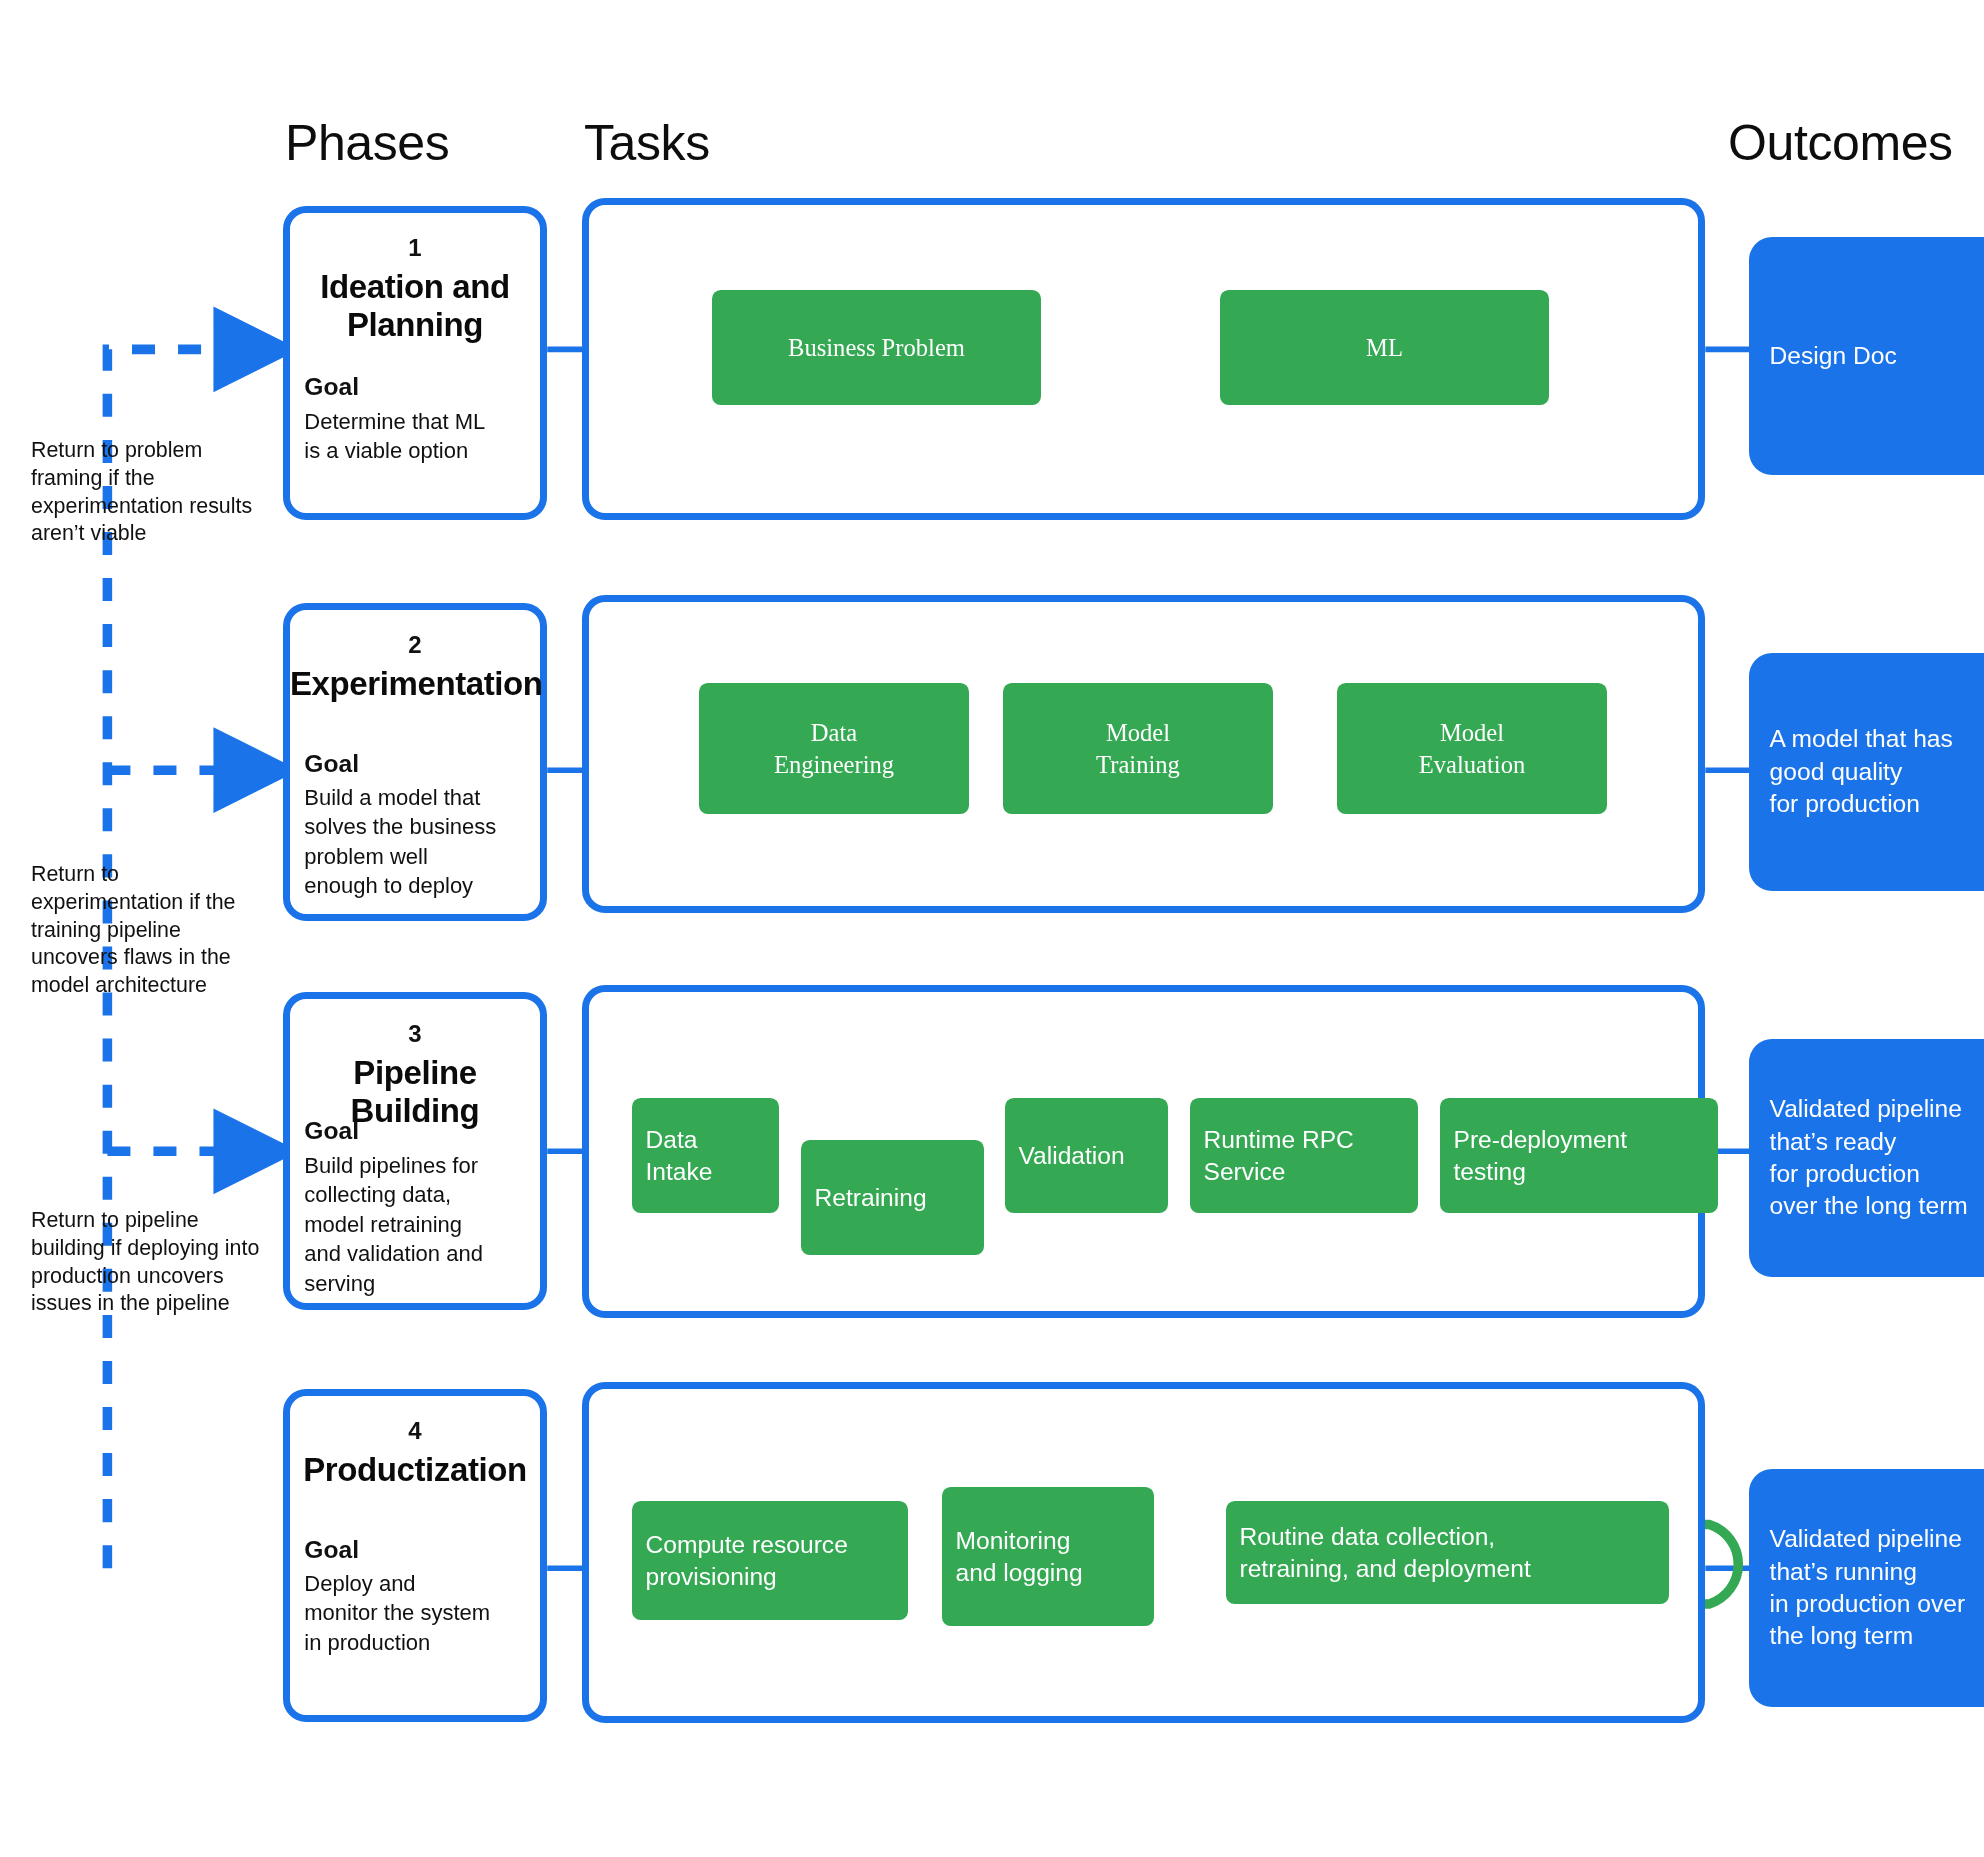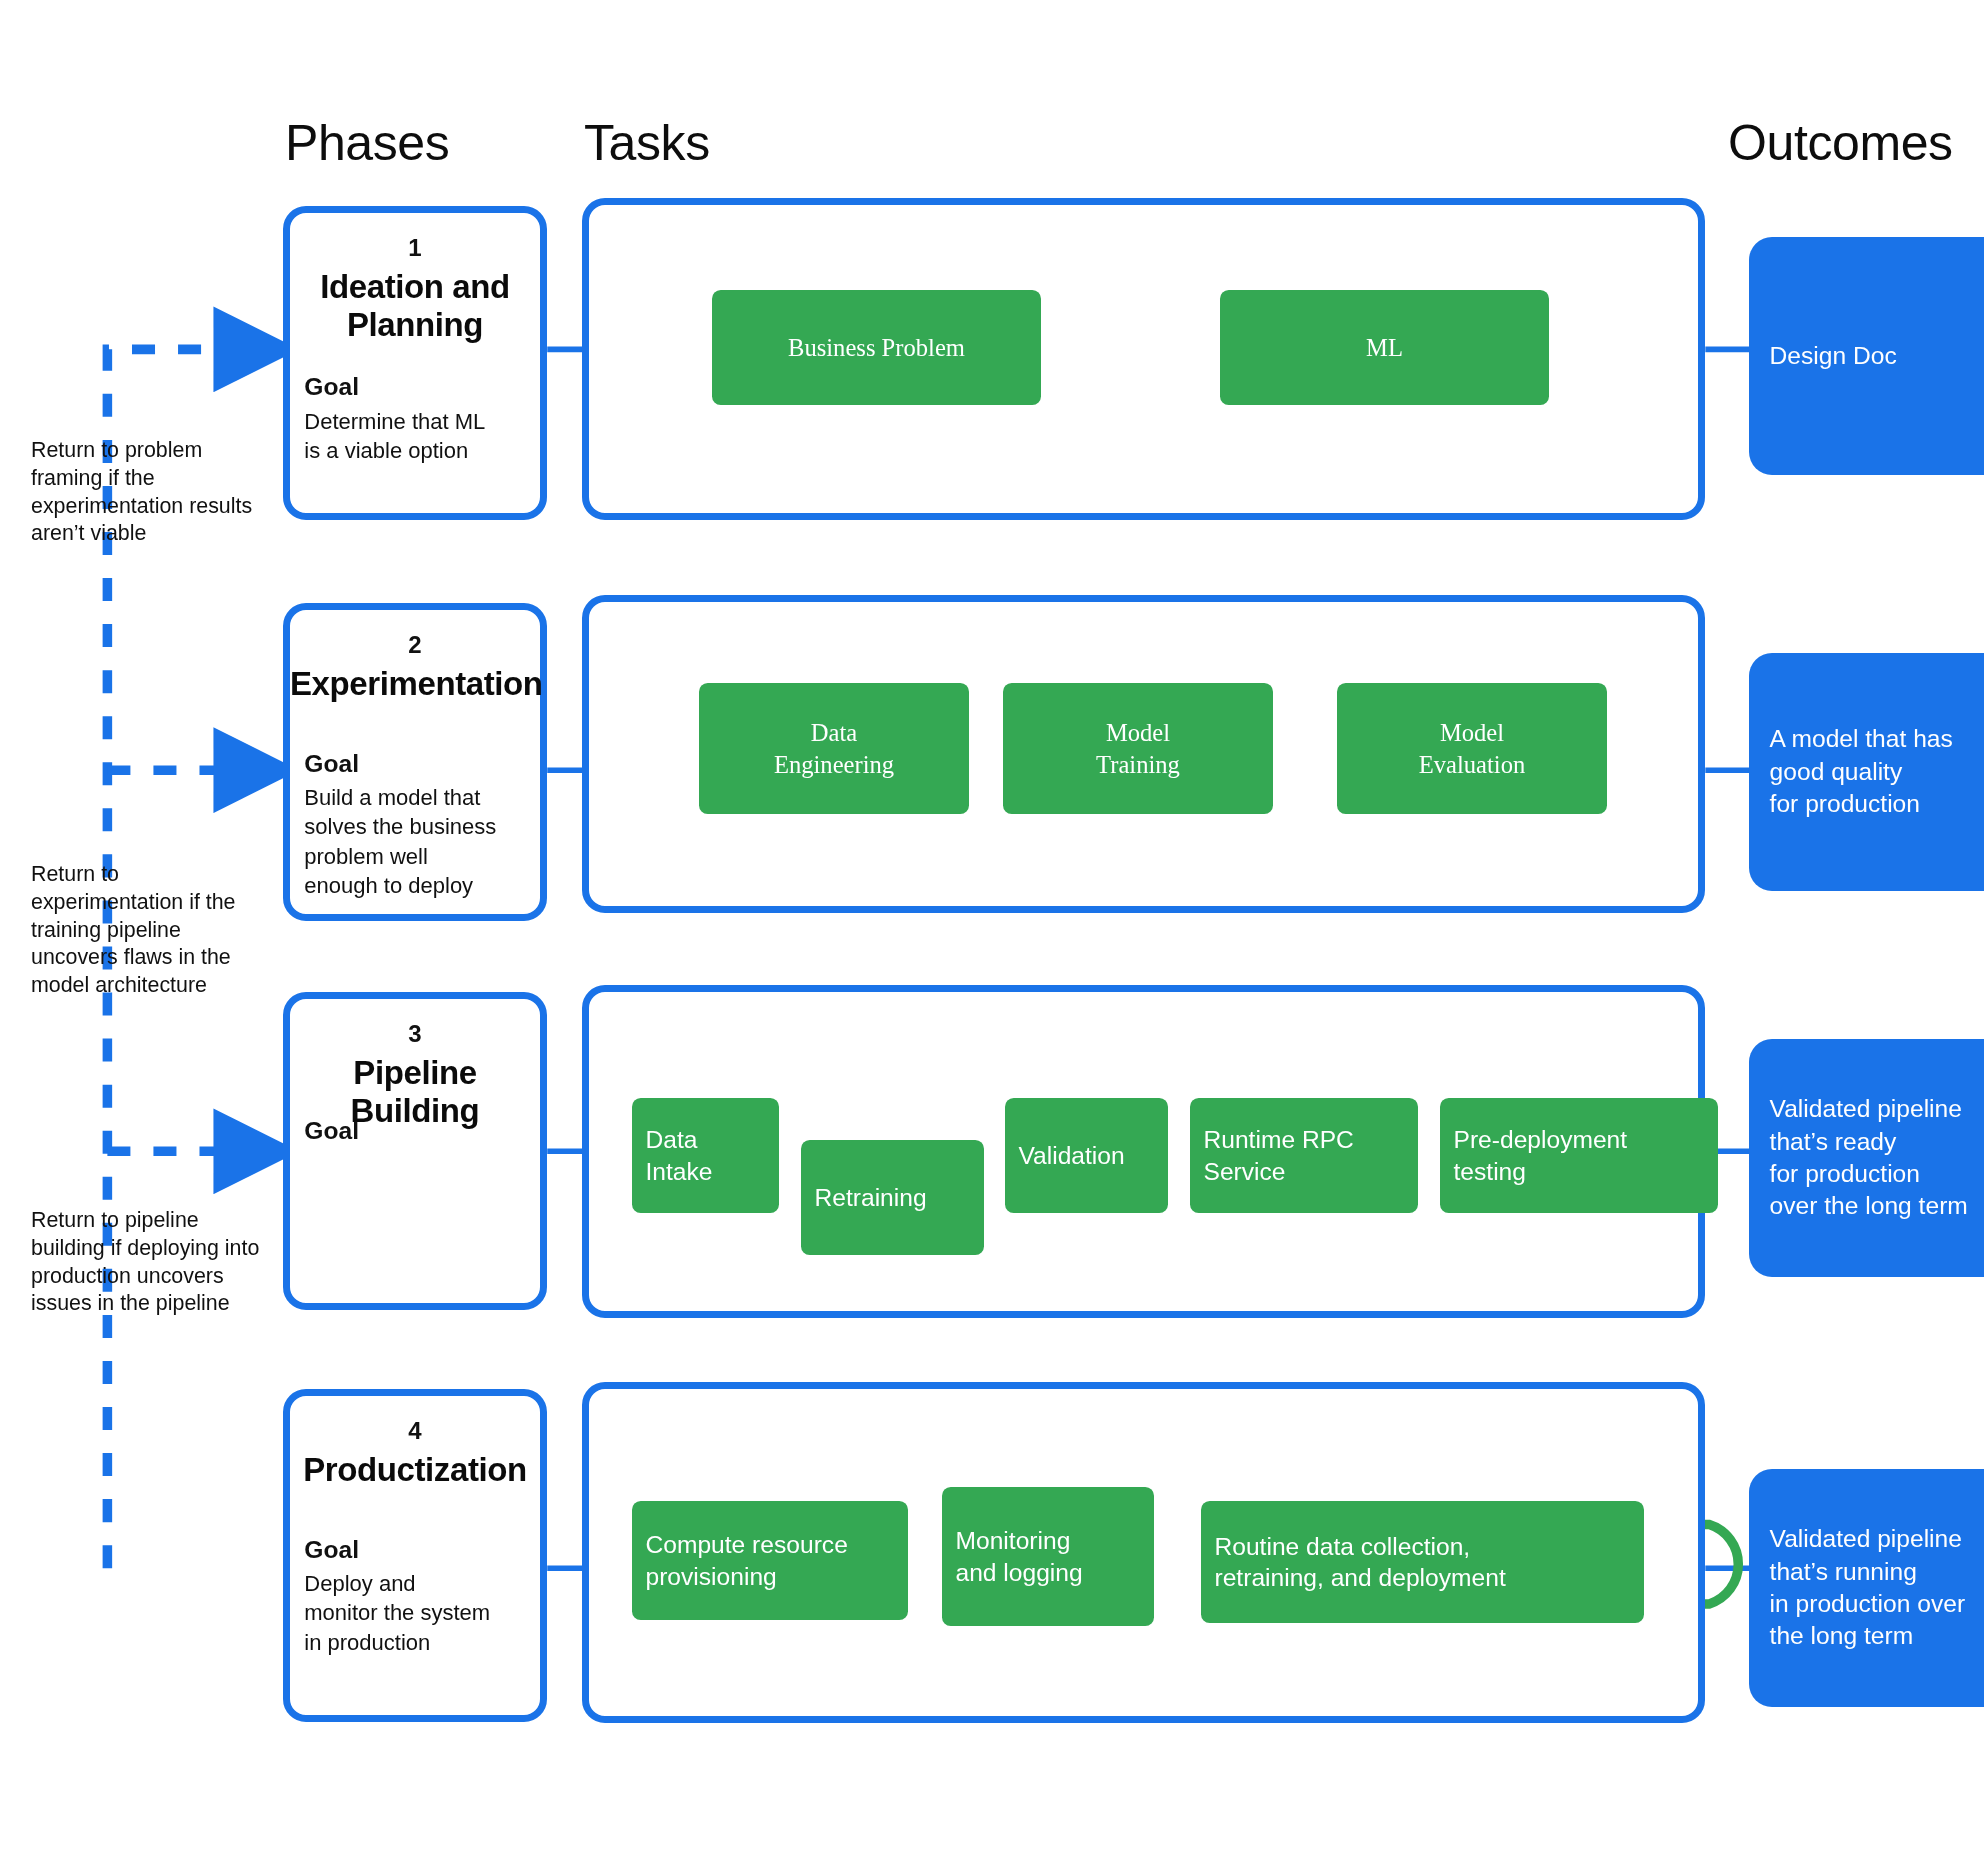--- a/index.html
+++ b/index.html
@@ -162,20 +162,25 @@
   <div class="outcome" style="left:1749px; top:653px; width:314px; height:238px;">
     <span style="white-space: pre-line;">A model that has
 good quality
 for production</span>
   </div>
 
   <div class="phase-card" style="left:283px; top:992px; width:264px; height:318px;">
     <div class="phase-num" style="top:20.6px;">3</div>
     <div class="phase-title" style="top:55px;">Pipeline Building</div>
     <div class="goal-label" style="left:14.3px; top:118px;">Goal</div>
+    <div class="goal-text" style="left: 14.3px; top: 152px; width: 234px; white-space: pre-line;">Build pipelines for
+collecting data,
+model retraining
+and validation and
+serving</div>
   </div>
 
   <div class="task-panel" style="left:582px; top:985px; width:1123px; height:333px;">
     <div class="chip" style="left:43px; top:106px; width:147px; height:115px;">
       <span style="white-space: pre-line;">Data
 Intake</span>
     </div>
     <div class="chip" style="left:212px; top:106px; width:183px; height:115px;margin-top:42px;">
       <span>Retraining</span>
     </div>
@@ -210,21 +215,21 @@
 
   <div class="task-panel" style="left:582px; top:1382px; width:1123px; height:341px;">
     <div class="chip" style="left:43px; top:112px; width:276px; height:119px;">
       <span style="white-space: pre-line;">Compute  resource
 provisioning</span>
     </div>
     <div class="chip" style="left:353px; top:98px; width:212px; height:139px;">
       <span style="white-space: pre-line;">Monitoring
 and logging</span>
     </div>
-    <div class="chip" style="left:612px; top:112px; width:443px; height:122px;justify-content:center;">
+    <div class="chip" style="left:637px; top:112px; width:443px; height:103px;justify-content:center;">
       <span style="white-space: pre-line;">Routine data collection,
 retraining, and deployment</span>
     </div>
   </div>
 
   <div class="outcome" style="left:1749px; top:1469px; width:314px; height:238px;">
     <span style="white-space: pre-line;">Validated pipeline
 that’s running
 in production over
 the long term</span>

